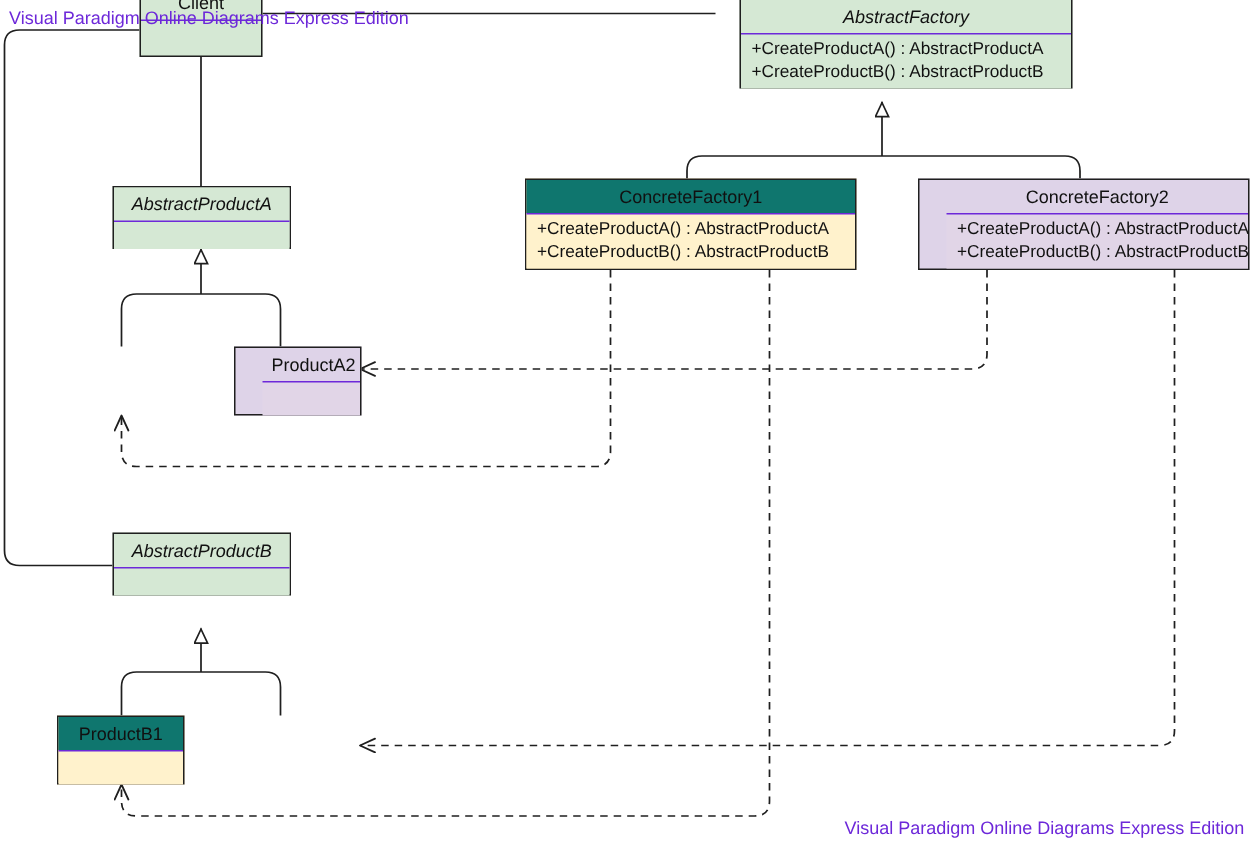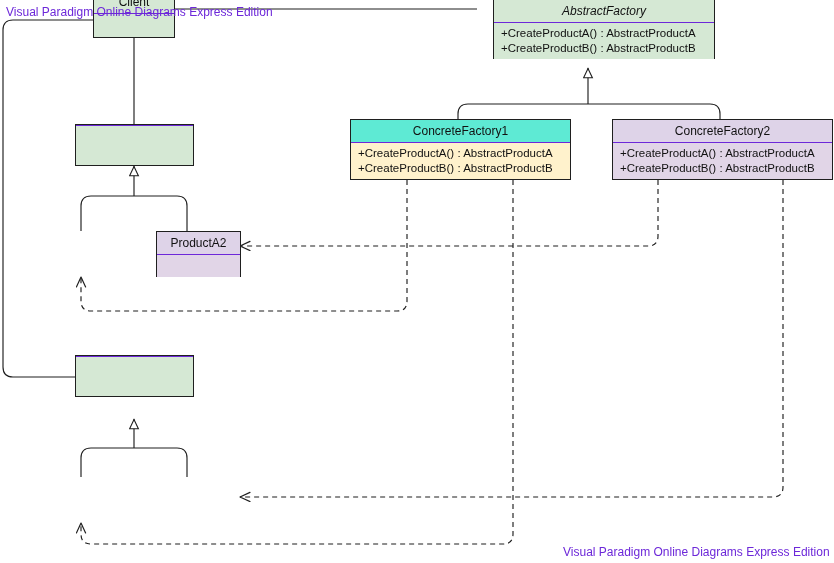--- a/index.html
+++ b/index.html
@@ -40,24 +40,24 @@
     padding:0 7px;
     white-space:nowrap;
   }
   .uml-body.empty{min-height:0;}
 
   
   .fill-green  {background:#d5e8d4;}
   .fill-green  .uml-body{background:#d5e8d4;}
   .fill-cream  {background:#ffe9b5;}
   .fill-cream  .uml-body{background:#fff2cc;}
-  .fill-purple {background:#ded3e8;}
+  .fill-purple {background:#ded3e8;padding-left:18px;}
   .fill-purple .uml-body{background:#e1d5e7;}
   .fill-green  .uml-title{background:#d5e8d4;}
-  .fill-cream  .uml-title{background:#5eead4;}
+  .fill-cream  .uml-title{background:#0f766e;}
   .fill-purple .uml-title{background:#ded3e8;}
 
   
   .watermark{
     position:absolute;
     color:#6d28d9;
     font-size:12px;
     white-space:nowrap;
     z-index:9;
     pointer-events:none;
@@ -139,31 +139,37 @@
 
   <div class="uml-class fill-purple" id="box-concrete-factory2" style="left:612px;top:119px;width:221px;height:61px;">
     <div class="uml-title">ConcreteFactory2</div>
     <div class="uml-body">
       <div class="uml-op">+CreateProductA() : AbstractProductA</div>
       <div class="uml-op">+CreateProductB() : AbstractProductB</div>
     </div>
   </div>
 
   <div class="uml-class abstract fill-green" id="box-abstract-product-a" style="left:75px;top:124px;width:119px;height:42px;">
+    <div class="uml-title">AbstractProductA</div>
     <div class="uml-body empty" style="height:19px;"></div>
   </div>
 
 
   <div class="uml-class fill-purple" id="box-product-a2" style="left:156px;top:231px;width:85px;height:46px;">
     <div class="uml-title">ProductA2</div>
     <div class="uml-body empty" style="height:23px;"></div>
   </div>
 
   <div class="uml-class abstract fill-green" id="box-abstract-product-b" style="left:75px;top:355px;width:119px;height:42px;">
+    <div class="uml-title">AbstractProductB</div>
     <div class="uml-body empty" style="height:19px;"></div>
   </div>
 
+  <div class="uml-class fill-cream" id="box-product-b1" style="left:38px;top:477px;width:85px;height:46px;">
+    <div class="uml-title">ProductB1</div>
+    <div class="uml-body empty" style="height:23px;"></div>
+  </div>
 
 
   <div class="watermark" id="wm-top">Visual Paradigm Online Diagrams Express Edition</div>
   <div class="watermark" id="wm-bottom">Visual Paradigm Online Diagrams Express Edition</div>
 
 </div>
 
 </body></html>

